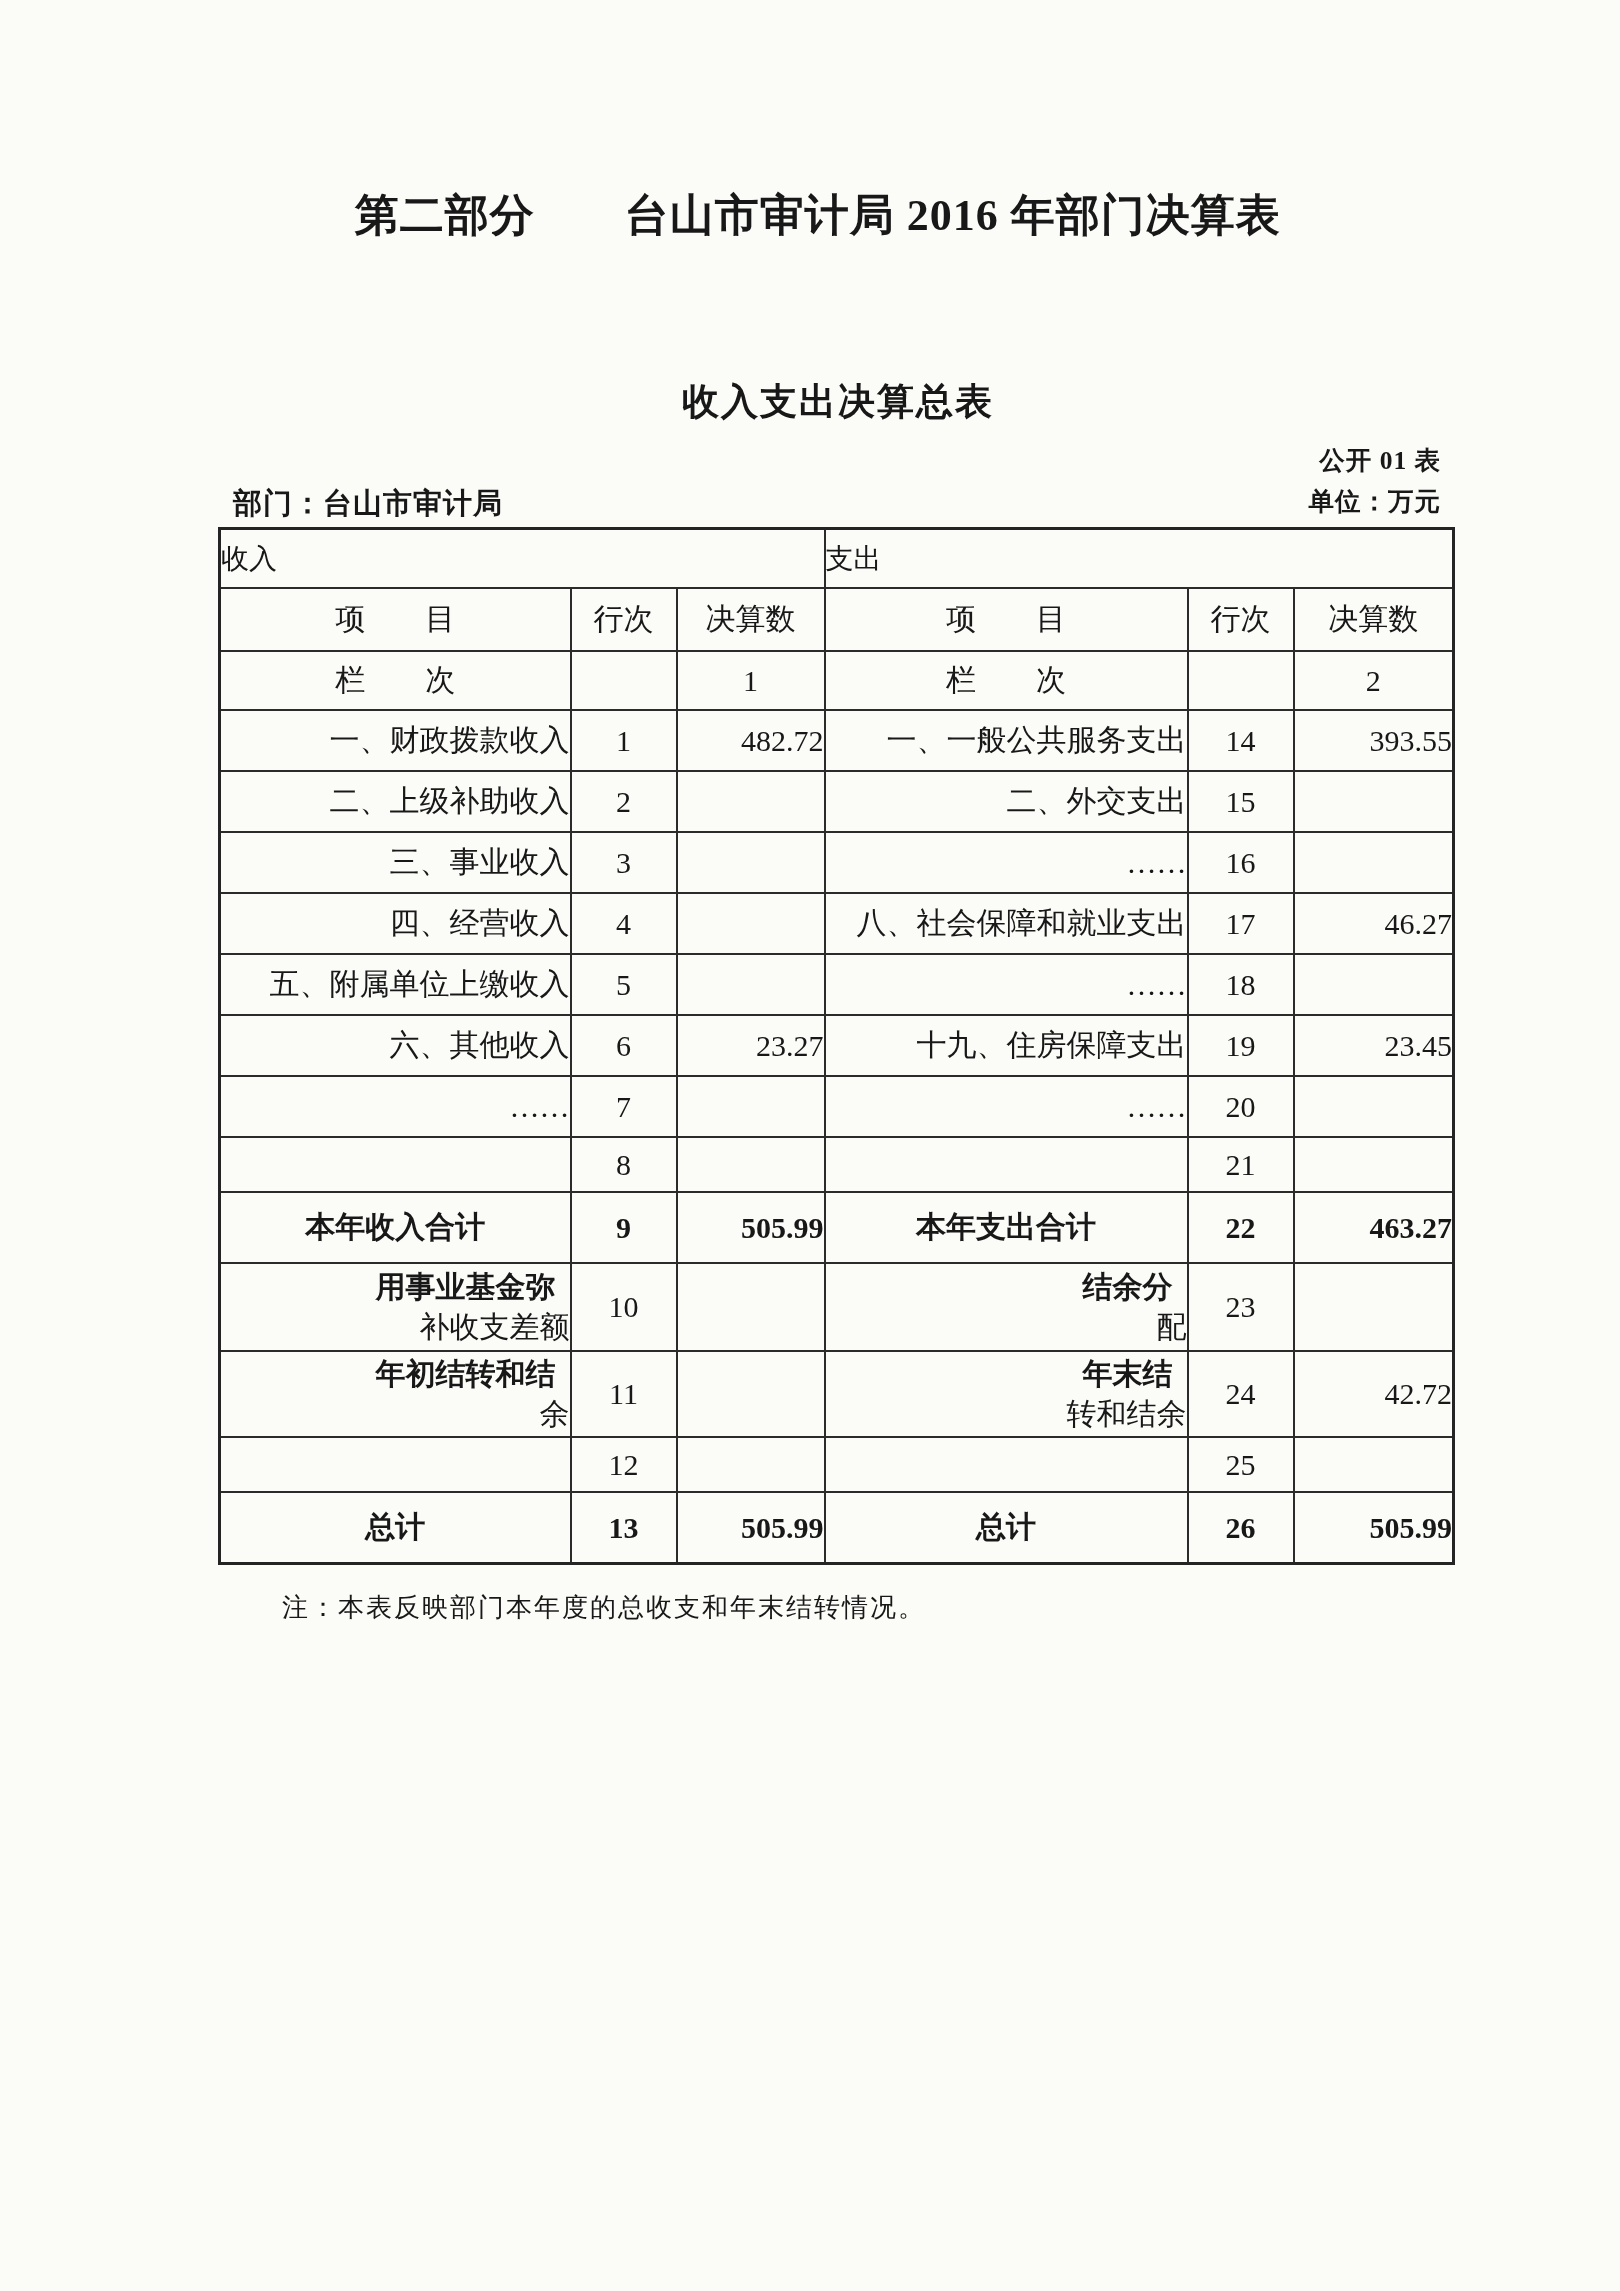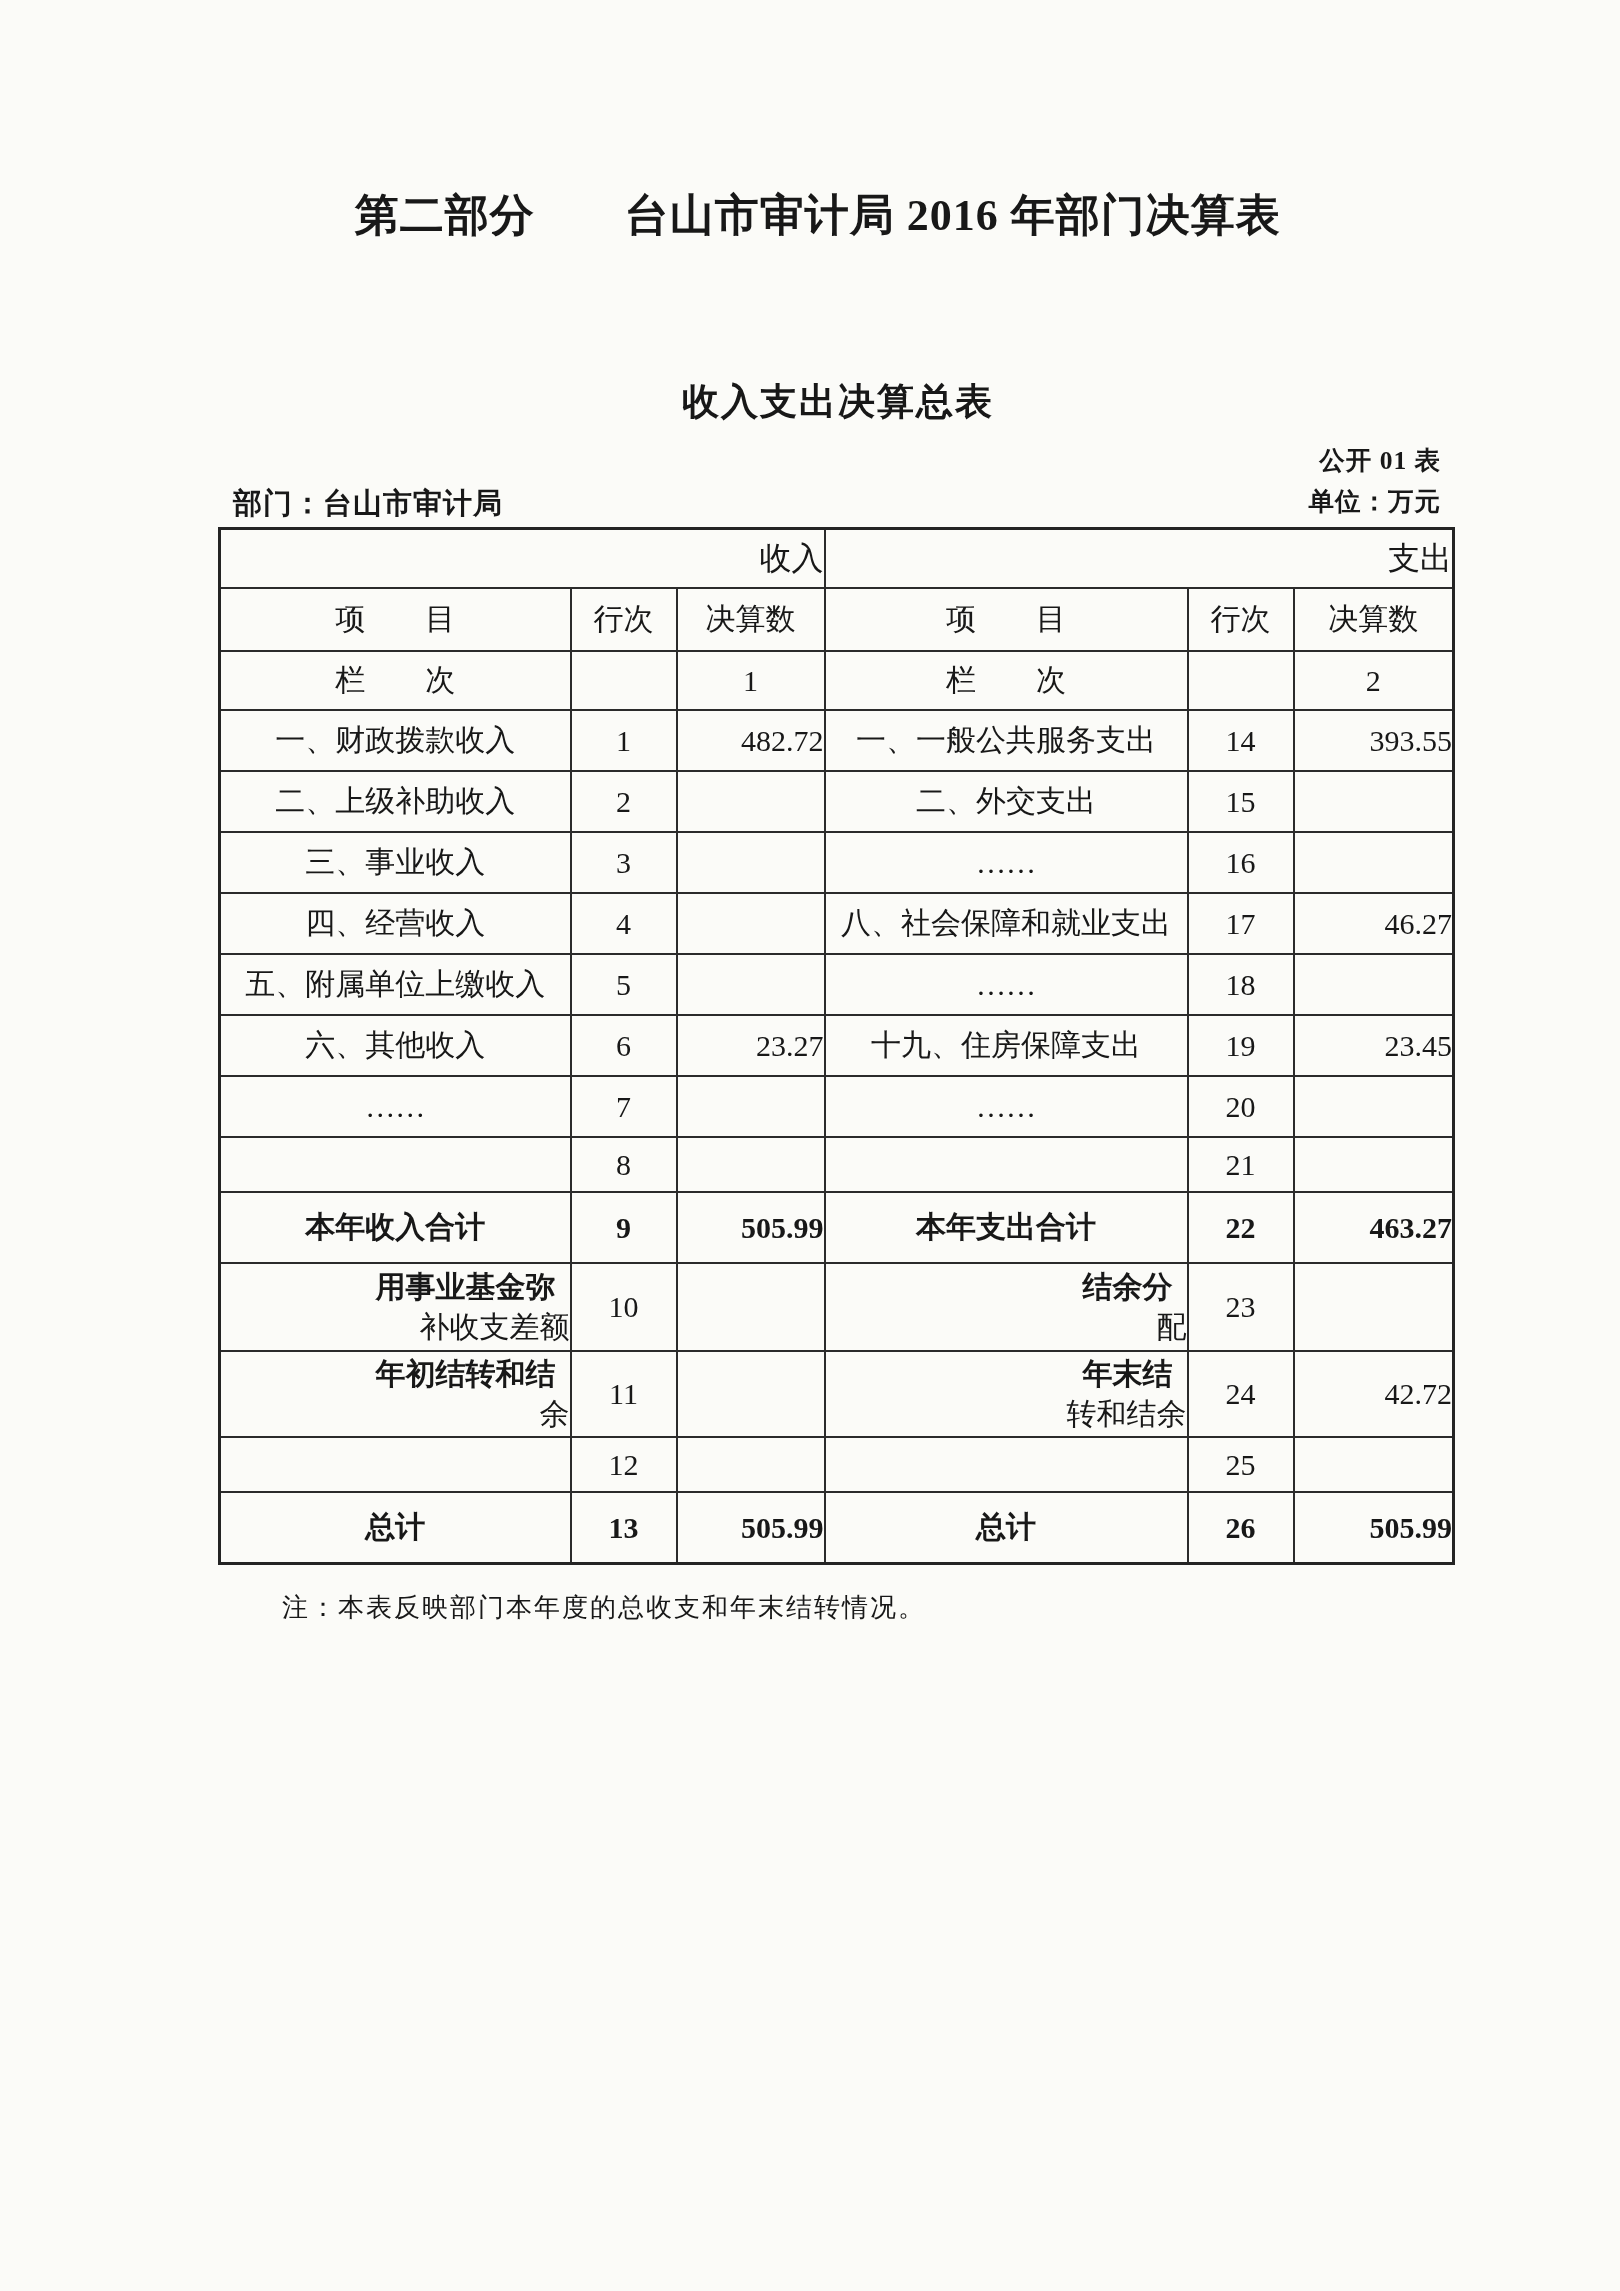--- a/index.html
+++ b/index.html
@@ -45,31 +45,31 @@
     table-layout: fixed;
     border: 3.9px solid #242424;
   }
   table.t td {
     border: 2px solid #2b2b2b;
     font-size: 30px;
     vertical-align: middle;
     padding: 0;
     overflow: hidden;
   }
-  tr.h1 td { height: 57px; border-bottom: 2.9px solid #2b2b2b; text-align: right; font-size: 32px; }
+  tr.h1 td { height: 57px; border-bottom: 2.9px solid #2b2b2b; text-align: left; font-size: 28px; }
   tr.h2 td { height: 61px; border-bottom: 2.9px solid #2b2b2b; text-align: center; }
   tr.h3 td { height: 57px; border-bottom: 2.9px solid #2b2b2b; text-align: center; }
   tr.rstd td { height: 59px; }
   tr.rs   td { height: 53px; }
   tr.rtot td { height: 69px; }
   tr.rw1  td { height: 86px; }
   tr.rw2  td { height: 84px; }
 
   .num  { font-size: 33px; }
-  .item { text-align: center;  padding-left: 15.7px; }
+  .item { text-align: right;  padding-left: 15.7px; }
   .dots { padding-left: 43px; }
   .line { text-align: center; }
   .amt  { text-align: right; padding-right: 19.6px; }
   .ctr  { text-align: center; }
   .bold { font-weight: bold; }
   .wrap2 span { display: block; line-height: 40px; }
   .wrap2 .l1 { text-align: right; padding-right: 14px; font-weight: bold; }
   .wrap2 .l2 { text-align: right;  padding-left: 24px; }
 
   .note {

